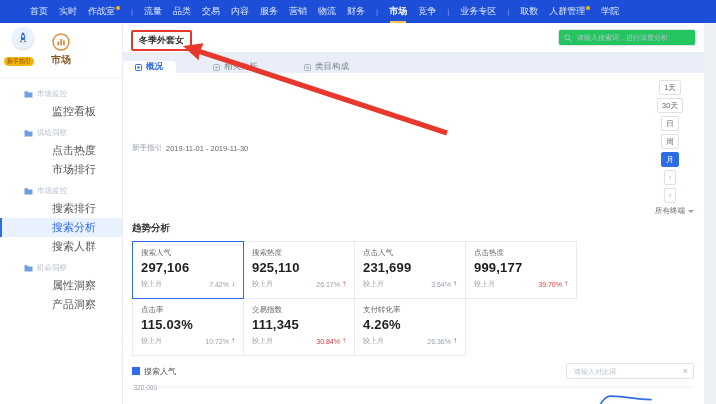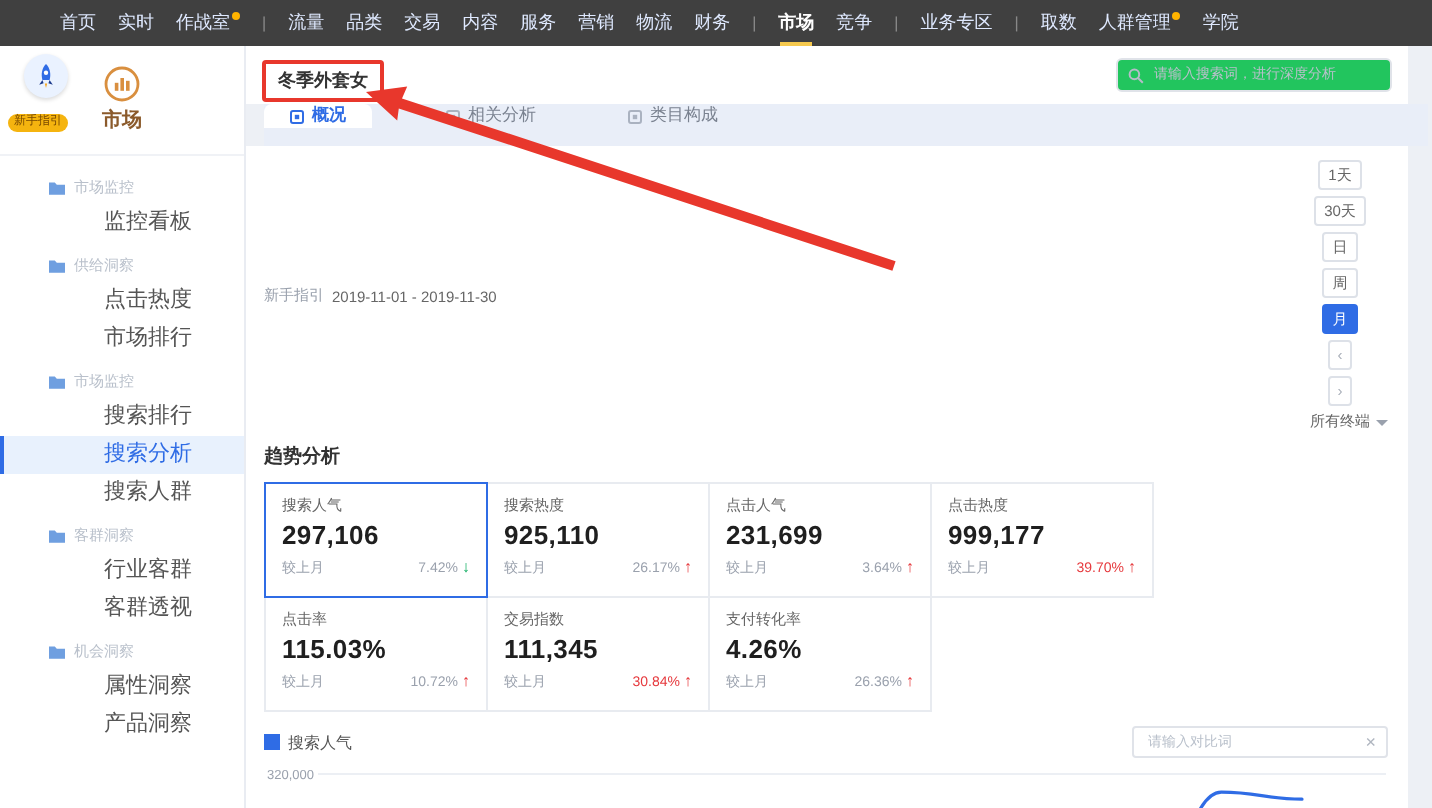--- a/index.html
+++ b/index.html
@@ -1,20 +1,20 @@
 <!DOCTYPE html>
 <html><head>
 <meta charset="utf-8">
 <style>
   html,body{margin:0;padding:0;background:#dfe3ea;}
   .screen{position:relative;width:716px;height:404px;background:#edf0f5;overflow:hidden;
           font-family:"Liberation Sans","DejaVu Sans",sans-serif;}
 
   
-  .topnav{position:absolute;top:0;left:0;right:0;height:23px;background:#404040;
+  .topnav{position:absolute;top:0;left:0;right:0;height:23px;background:#1d4ed8;
           display:flex;align-items:center;padding-left:30px;gap:11px;z-index:5;}
   .nav-item{color:#dfe9ff;font-size:9px;height:100%;display:flex;align-items:center;
             position:relative;cursor:pointer;white-space:nowrap;}
   .nav-item.active{color:#fff;font-weight:bold;}
   .nav-item.active::after{content:"";position:absolute;left:1px;right:1px;bottom:0;height:2px;background:#f6c94e;}
   .nav-badge{width:4px;height:4px;background:#ffb400;border-radius:50%;margin:0 0 7px 1px;display:inline-block;}
   .nav-divider{color:rgba(255,255,255,.38);font-size:8px;}
 
   
   .sidebar{position:absolute;top:23px;left:0;width:122px;bottom:0;background:#fff;
@@ -39,22 +39,22 @@
   
   .main-band{position:absolute;left:122px;top:23px;width:582px;height:29px;background:#fff;z-index:1;}
   .keyword-box{position:absolute;left:9px;top:7px;padding:2px 6px;border:2px solid #e8372c;
                border-radius:2px;font-size:9px;font-weight:bold;color:#333;background:#fff;}
   .search-box{position:absolute;right:8px;top:6px;width:138px;height:17px;border:1px solid #e0e3e9;
               border-radius:3px;background:#22c55e;display:flex;align-items:center;padding:0 5px;gap:3px;box-sizing:border-box;}
   .search-box input{flex:1;border:none;outline:none;font-size:7px;color:#333;background:transparent;}
   .search-box input::placeholder{color:#b9c0cb;}
 
   
-  .tabs{position:absolute;left:132px;top:52px;width:582px;height:21px;background:#e9eef8;
-        display:flex;align-items:flex-start;z-index:1;}
+  .tabs{position:absolute;left:122px;top:52px;width:582px;height:21px;background:#e9eef8;
+        display:flex;align-items:flex-end;z-index:1;}
   .tab{display:flex;align-items:center;gap:4px;padding:0 13px;margin-right:20px;font-size:8.5px;
        color:#7a8290;cursor:pointer;}
   .tab.active{background:#fff;color:#2f6ce5;border-radius:4px 4px 0 0;font-weight:bold;margin-right:24px;}
 
   
   .panel{position:absolute;left:122px;top:73px;width:582px;height:331px;background:#fff;z-index:1;}
   .filter-row{display:flex;align-items:center;padding:7px 10px 3px 10px;}
   .stat-label{font-size:7.5px;color:#9aa1ad;}
   .date-range{font-size:7.5px;color:#666;margin-left:4px;}
   .filter-right{margin-left:auto;display:flex;align-items:center;gap:3px;flex-direction:column;}
@@ -209,30 +209,20 @@
         <div class="side-group">
           <div class="group-header">
             <svg width="9" height="8" viewBox="0 0 9 8">
               <path d="M0.5 1.2 h2.9 l1 1.2 h4.1 v5 h-8 Z" fill="#6f9fe0"></path>
             </svg>
             <span>市场监控</span>
           </div>
           <div class="side-item">搜索排行</div>
           <div class="side-item active">搜索分析</div>
           <div class="side-item">搜索人群</div>
-        </div>
-        <div class="side-group">
-          <div class="group-header">
-            <svg width="9" height="8" viewBox="0 0 9 8">
-              <path d="M0.5 1.2 h2.9 l1 1.2 h4.1 v5 h-8 Z" fill="#6f9fe0"></path>
-            </svg>
-            <span>客群洞察</span>
-          </div>
-          <div class="side-item">行业客群</div>
-          <div class="side-item">客群透视</div>
         </div>
         <div class="side-group">
           <div class="group-header">
             <svg width="9" height="8" viewBox="0 0 9 8">
               <path d="M0.5 1.2 h2.9 l1 1.2 h4.1 v5 h-8 Z" fill="#6f9fe0"></path>
             </svg>
             <span>机会洞察</span>
           </div>
           <div class="side-item">属性洞察</div>
           <div class="side-item">产品洞察</div>

